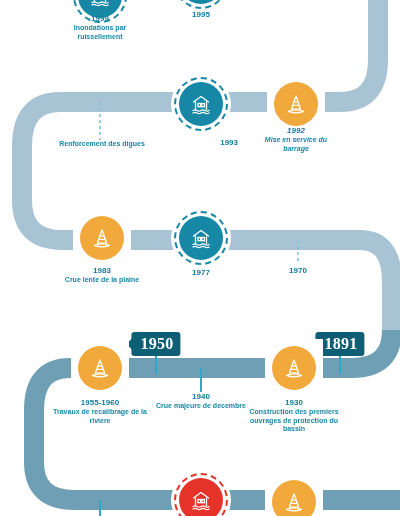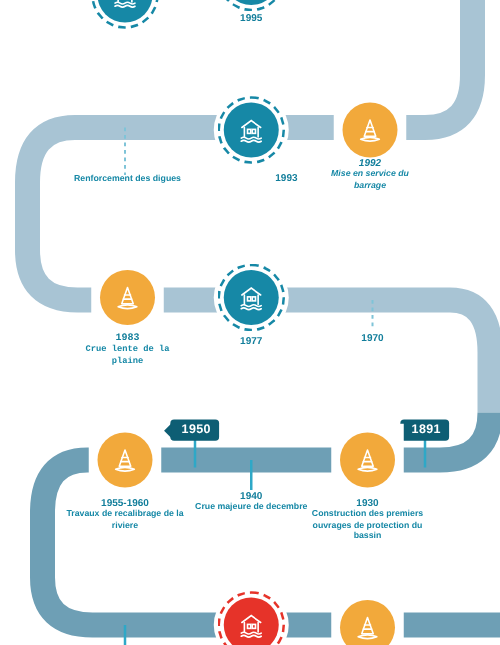--- a/index.html
+++ b/index.html
@@ -53,23 +53,23 @@
   .label.narrow{width:74px;}
   .label.mid{width:96px;}
 
   
   .stem{position:absolute;width:2px;background:#2EA8C7;transform:translateX(-50%);}
 
   
   .badge{
     position:absolute;transform:translate(-50%,-50%);
     background:#0E5E74;color:#ffffff;
-    font-size:10px;font-weight:bold;letter-spacing:.3px;
+    font-size:16px;font-weight:bold;letter-spacing:.3px;
     padding:3px 7px 3px 9px;border-radius:3px;
-    display:flex;align-items:center;
+    display:flex;align-items:center;font-family:Liberation Serif, serif;
   }
   .badge::before{
     content:"";position:absolute;left:-5px;top:50%;transform:translateY(-50%);
     border-top:6px solid transparent;border-bottom:6px solid transparent;
     border-right:6px solid #0E5E74;
   }
   .badge-stem{position:absolute;width:2px;background:#2EA8C7;transform:translateX(-50%);}
 </style>
 </head>
 <body>
@@ -97,20 +97,24 @@
             <path d="M7.5,11 L7.5,18.5 M18.5,11 L18.5,18.5"></path>
             <rect x="10" y="12.5" width="2.6" height="3.2"></rect>
             <rect x="13.8" y="12.5" width="2.6" height="3.2"></rect>
             <path d="M5,19.5 q2,-1.4 4,0 t4,0 t4,0 t4,0"></path>
             <path d="M5,22 q2,-1.4 4,0 t4,0 t4,0 t4,0"></path>
           </g>
         </svg>
       </div>
     </div>
   </div>
+  <div class="label narrow" style="left:100px;top:14px;">
+    <span class="yr">1999</span>
+    <span class="txt">Inondations par ruissellement</span>
+  </div>
 
   <div class="node teal" style="left:201px;top:-18px;">
     <div class="ringwrap">
       <div class="disc">
         
       </div>
     </div>
   </div>
   <div class="label narrow" style="left:201px;top:10px;">
     <span class="yr">1995</span>
@@ -164,21 +168,21 @@
         <svg width="26" height="26" viewBox="0 0 26 26">
           <g fill="none" stroke="#ffffff" stroke-width="1.25" stroke-linecap="round" stroke-linejoin="round">
             <path d="M13,5 L17.6,18 L8.4,18 Z"></path>
             <path d="M10.6,11 L15.4,11 M9.7,14.3 L16.3,14.3"></path>
             <path d="M5.5,20.4 q7.5,-3 15,0 q-7.5,3 -15,0 Z"></path>
           </g>
         </svg>
       </div>
     </div>
   </div>
-  <div class="label mid" style="left:102px;top:266px;font-family:Liberation Mono, monospace;">
+  <div class="label mid" style="left:102px;top:266px;">
     <span class="yr">1983</span>
     <span class="txt">Crue lente de la plaine</span>
   </div>
 
   <div class="node teal" style="left:201px;top:238px;">
     <div class="ringwrap">
       <div class="disc">
         <svg width="26" height="26" viewBox="0 0 26 26">
           <g fill="none" stroke="#ffffff" stroke-width="1.3" stroke-linecap="round">
             <path d="M5.5,11 L13,5.5 L20.5,11"></path>

